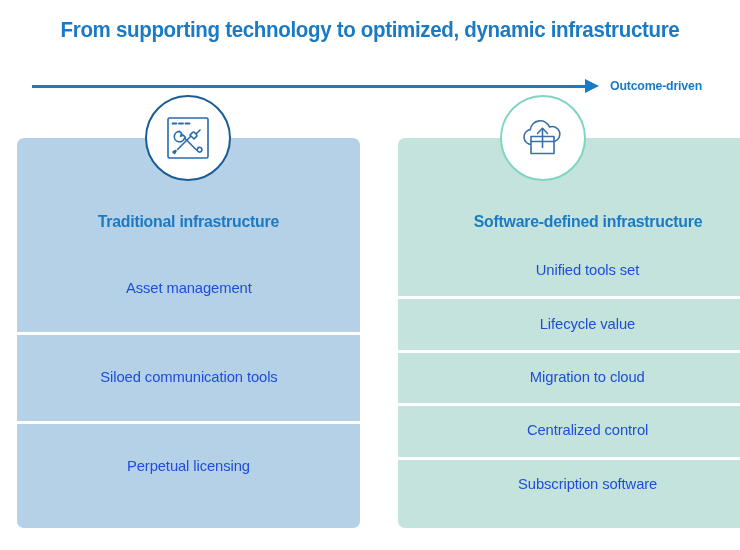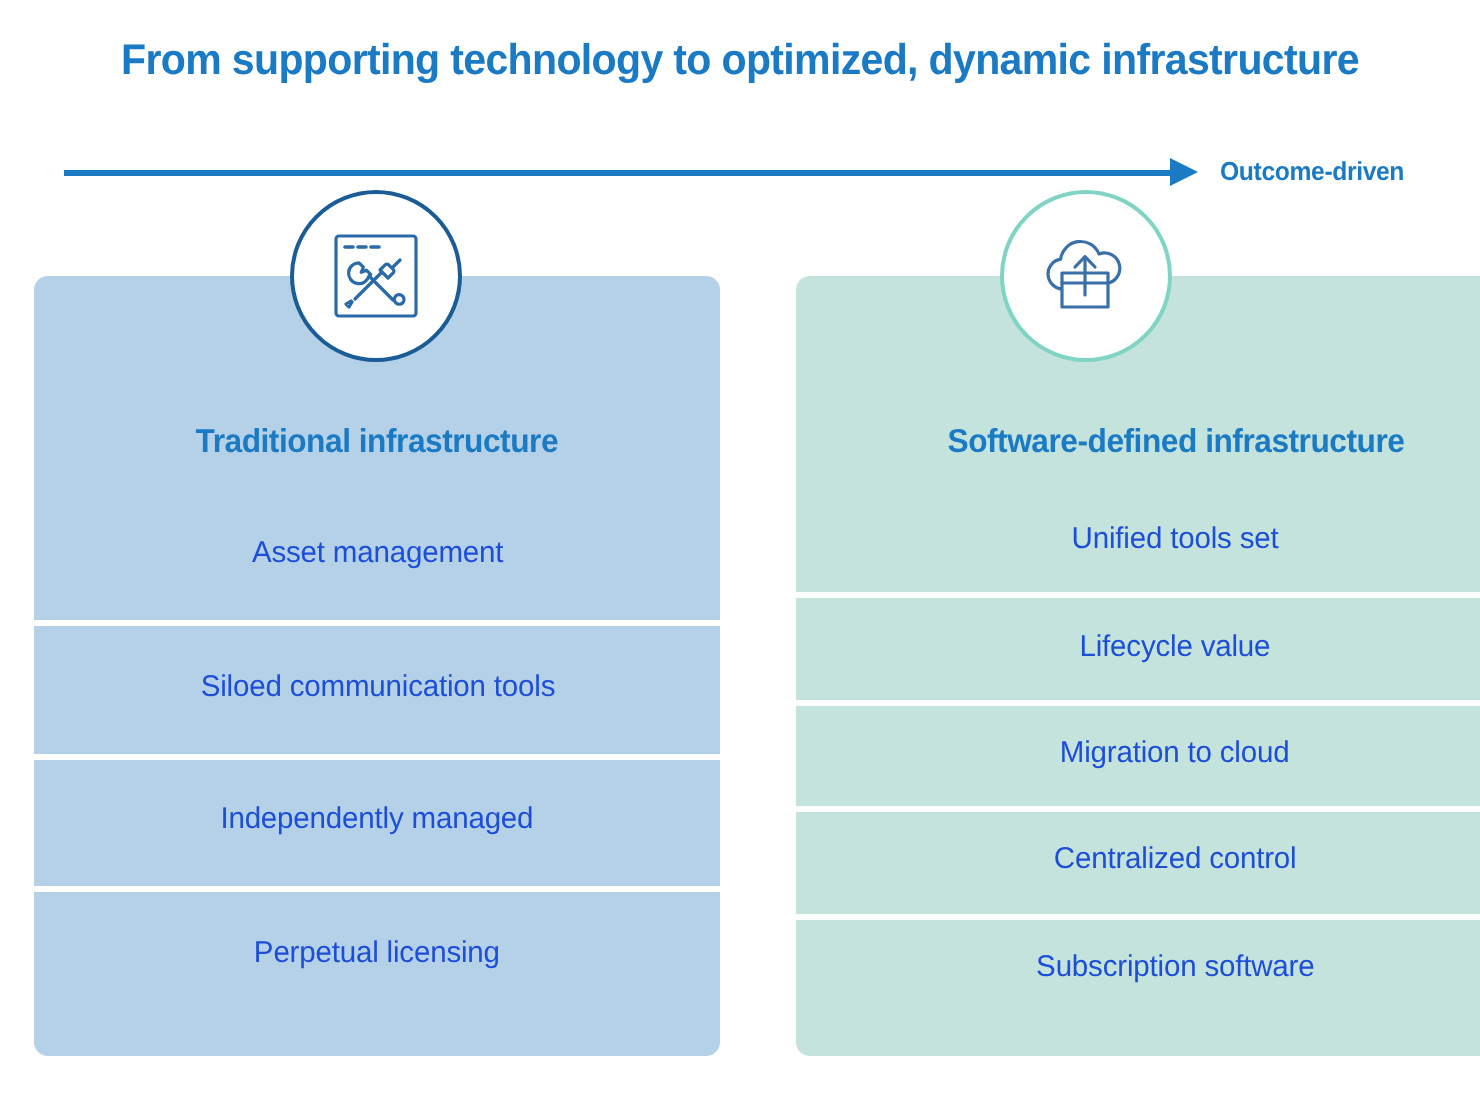--- a/index.html
+++ b/index.html
@@ -174,23 +174,20 @@
   <div class="card-inner">
     <div class="card-header">
       <span class="card-header-text">Traditional infrastructure</span>
     </div>
     <div class="row">
       <span class="row-label">Asset management</span>
     </div>
     <div class="row">
       <span class="row-label">Siloed communication tools</span>
     </div>
-    <div class="row">
-      <span class="row-label">Independently managed</span>
-    </div>
     <div class="row row-last">
       <span class="row-label">Perpetual licensing</span>
     </div>
   </div>
 </div>
 
 <div class="card card-right">
   <div class="card-inner">
     <div class="card-header">
       <span class="card-header-text">Software-defined infrastructure</span>

